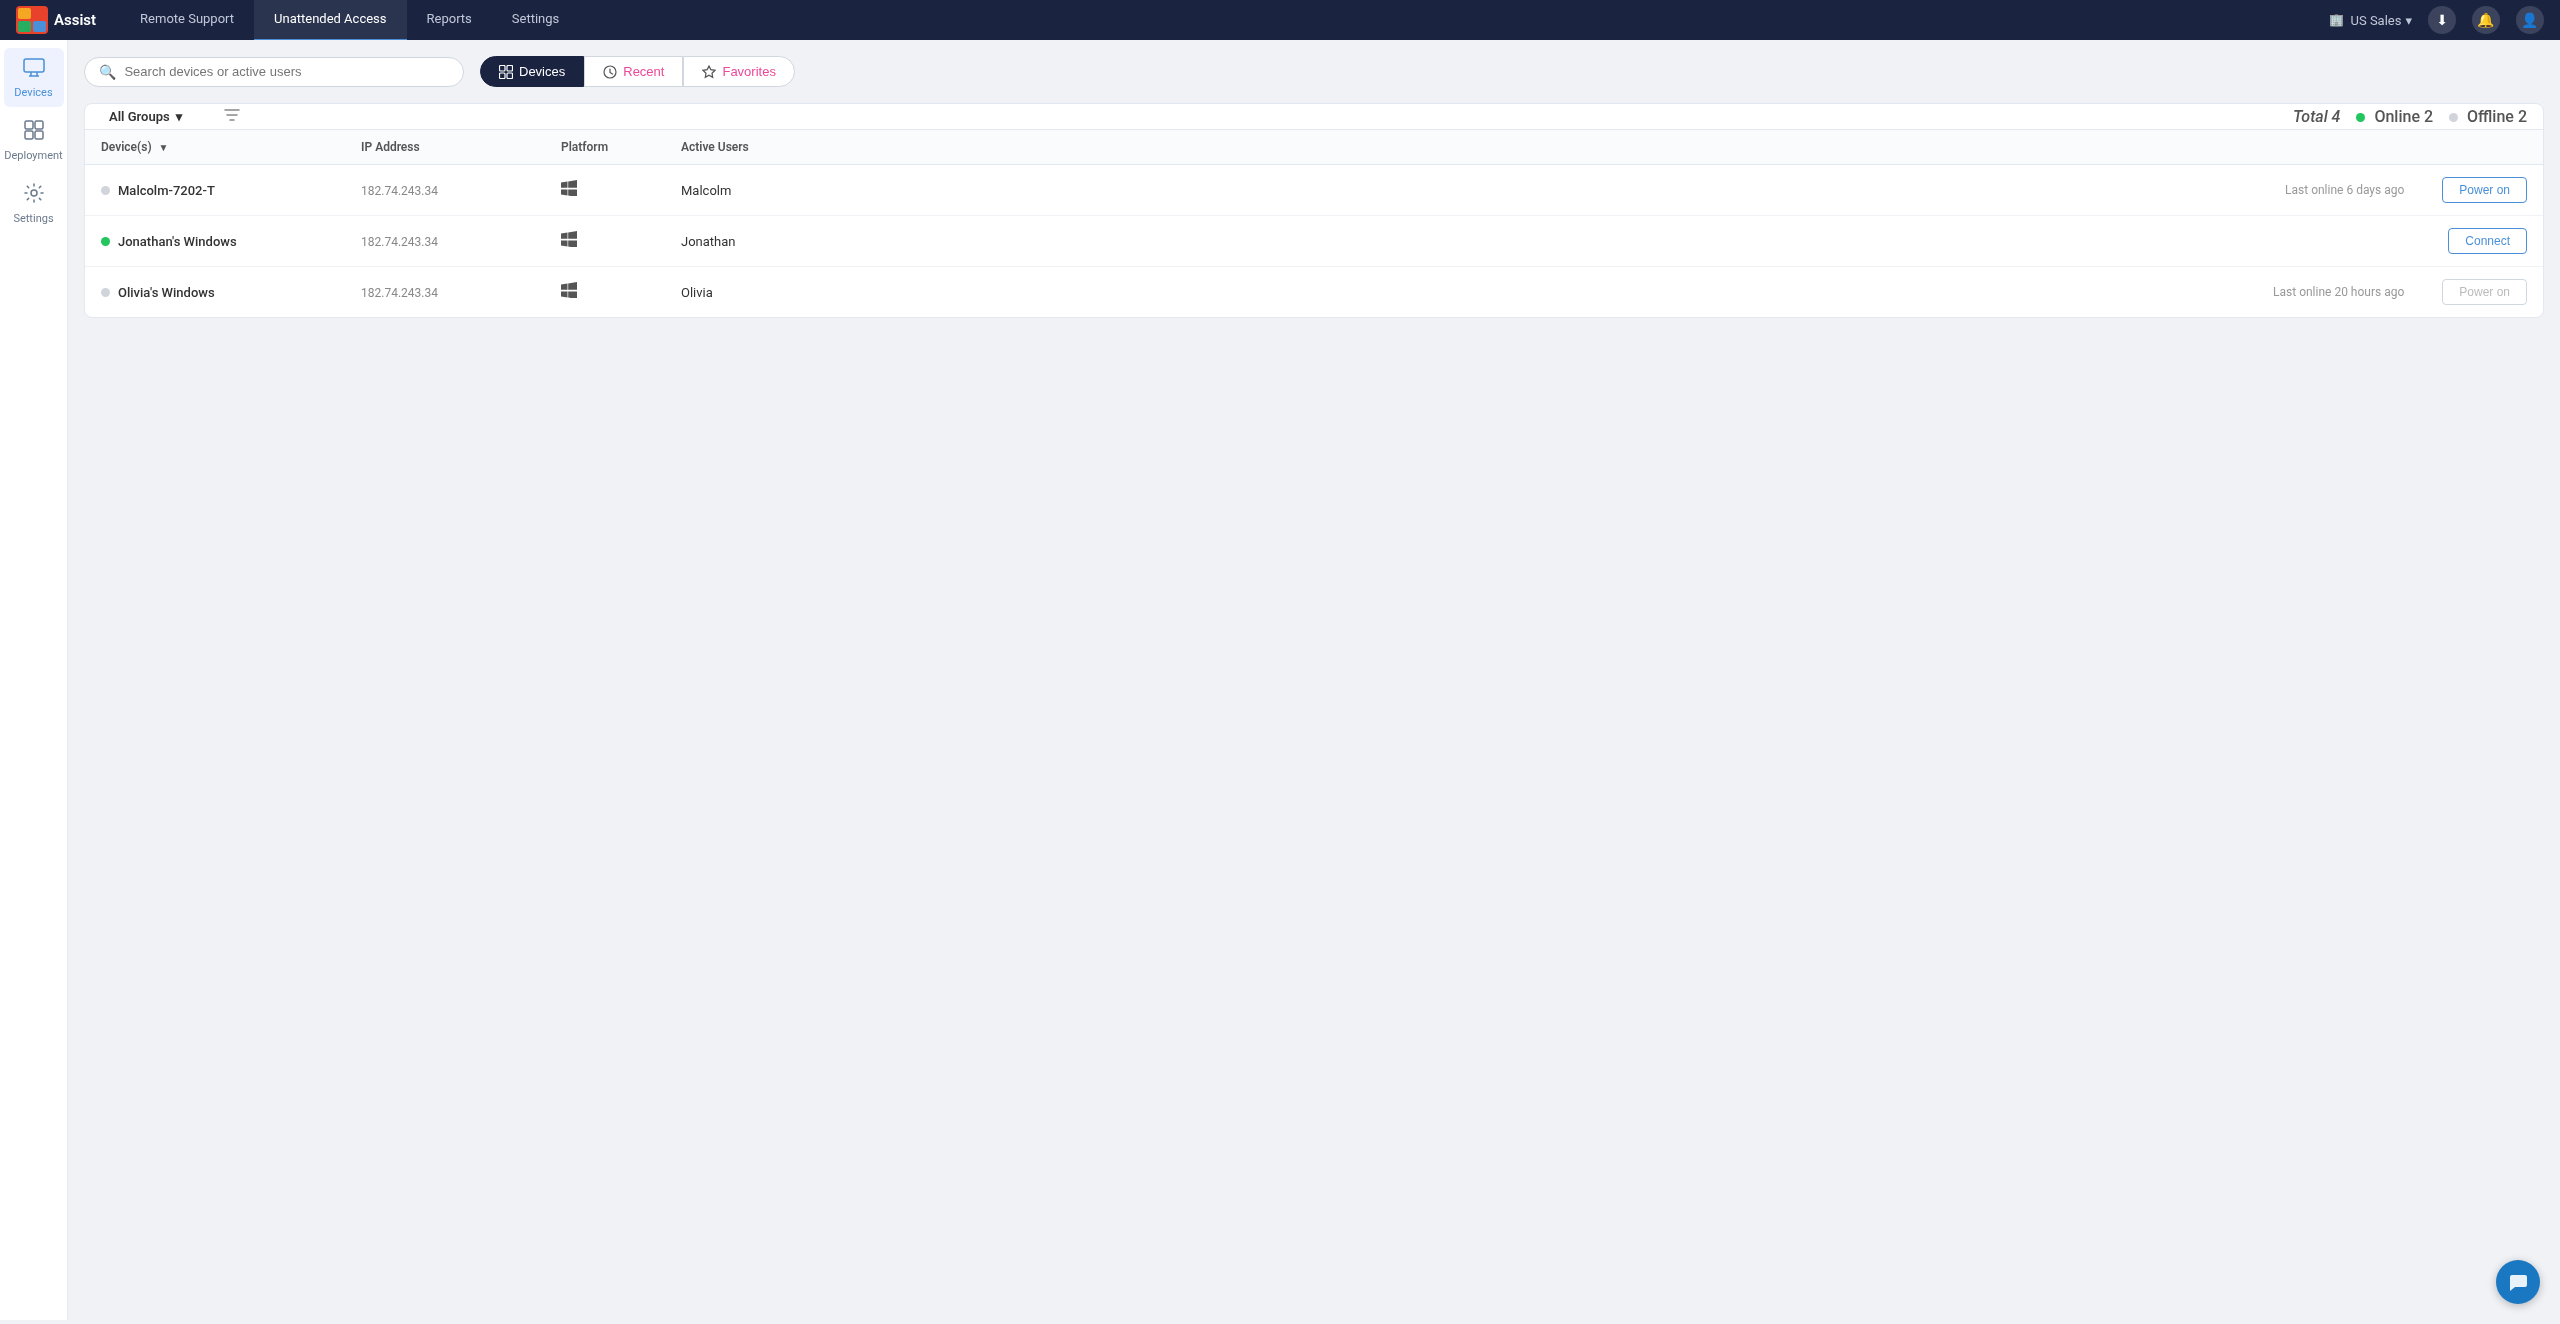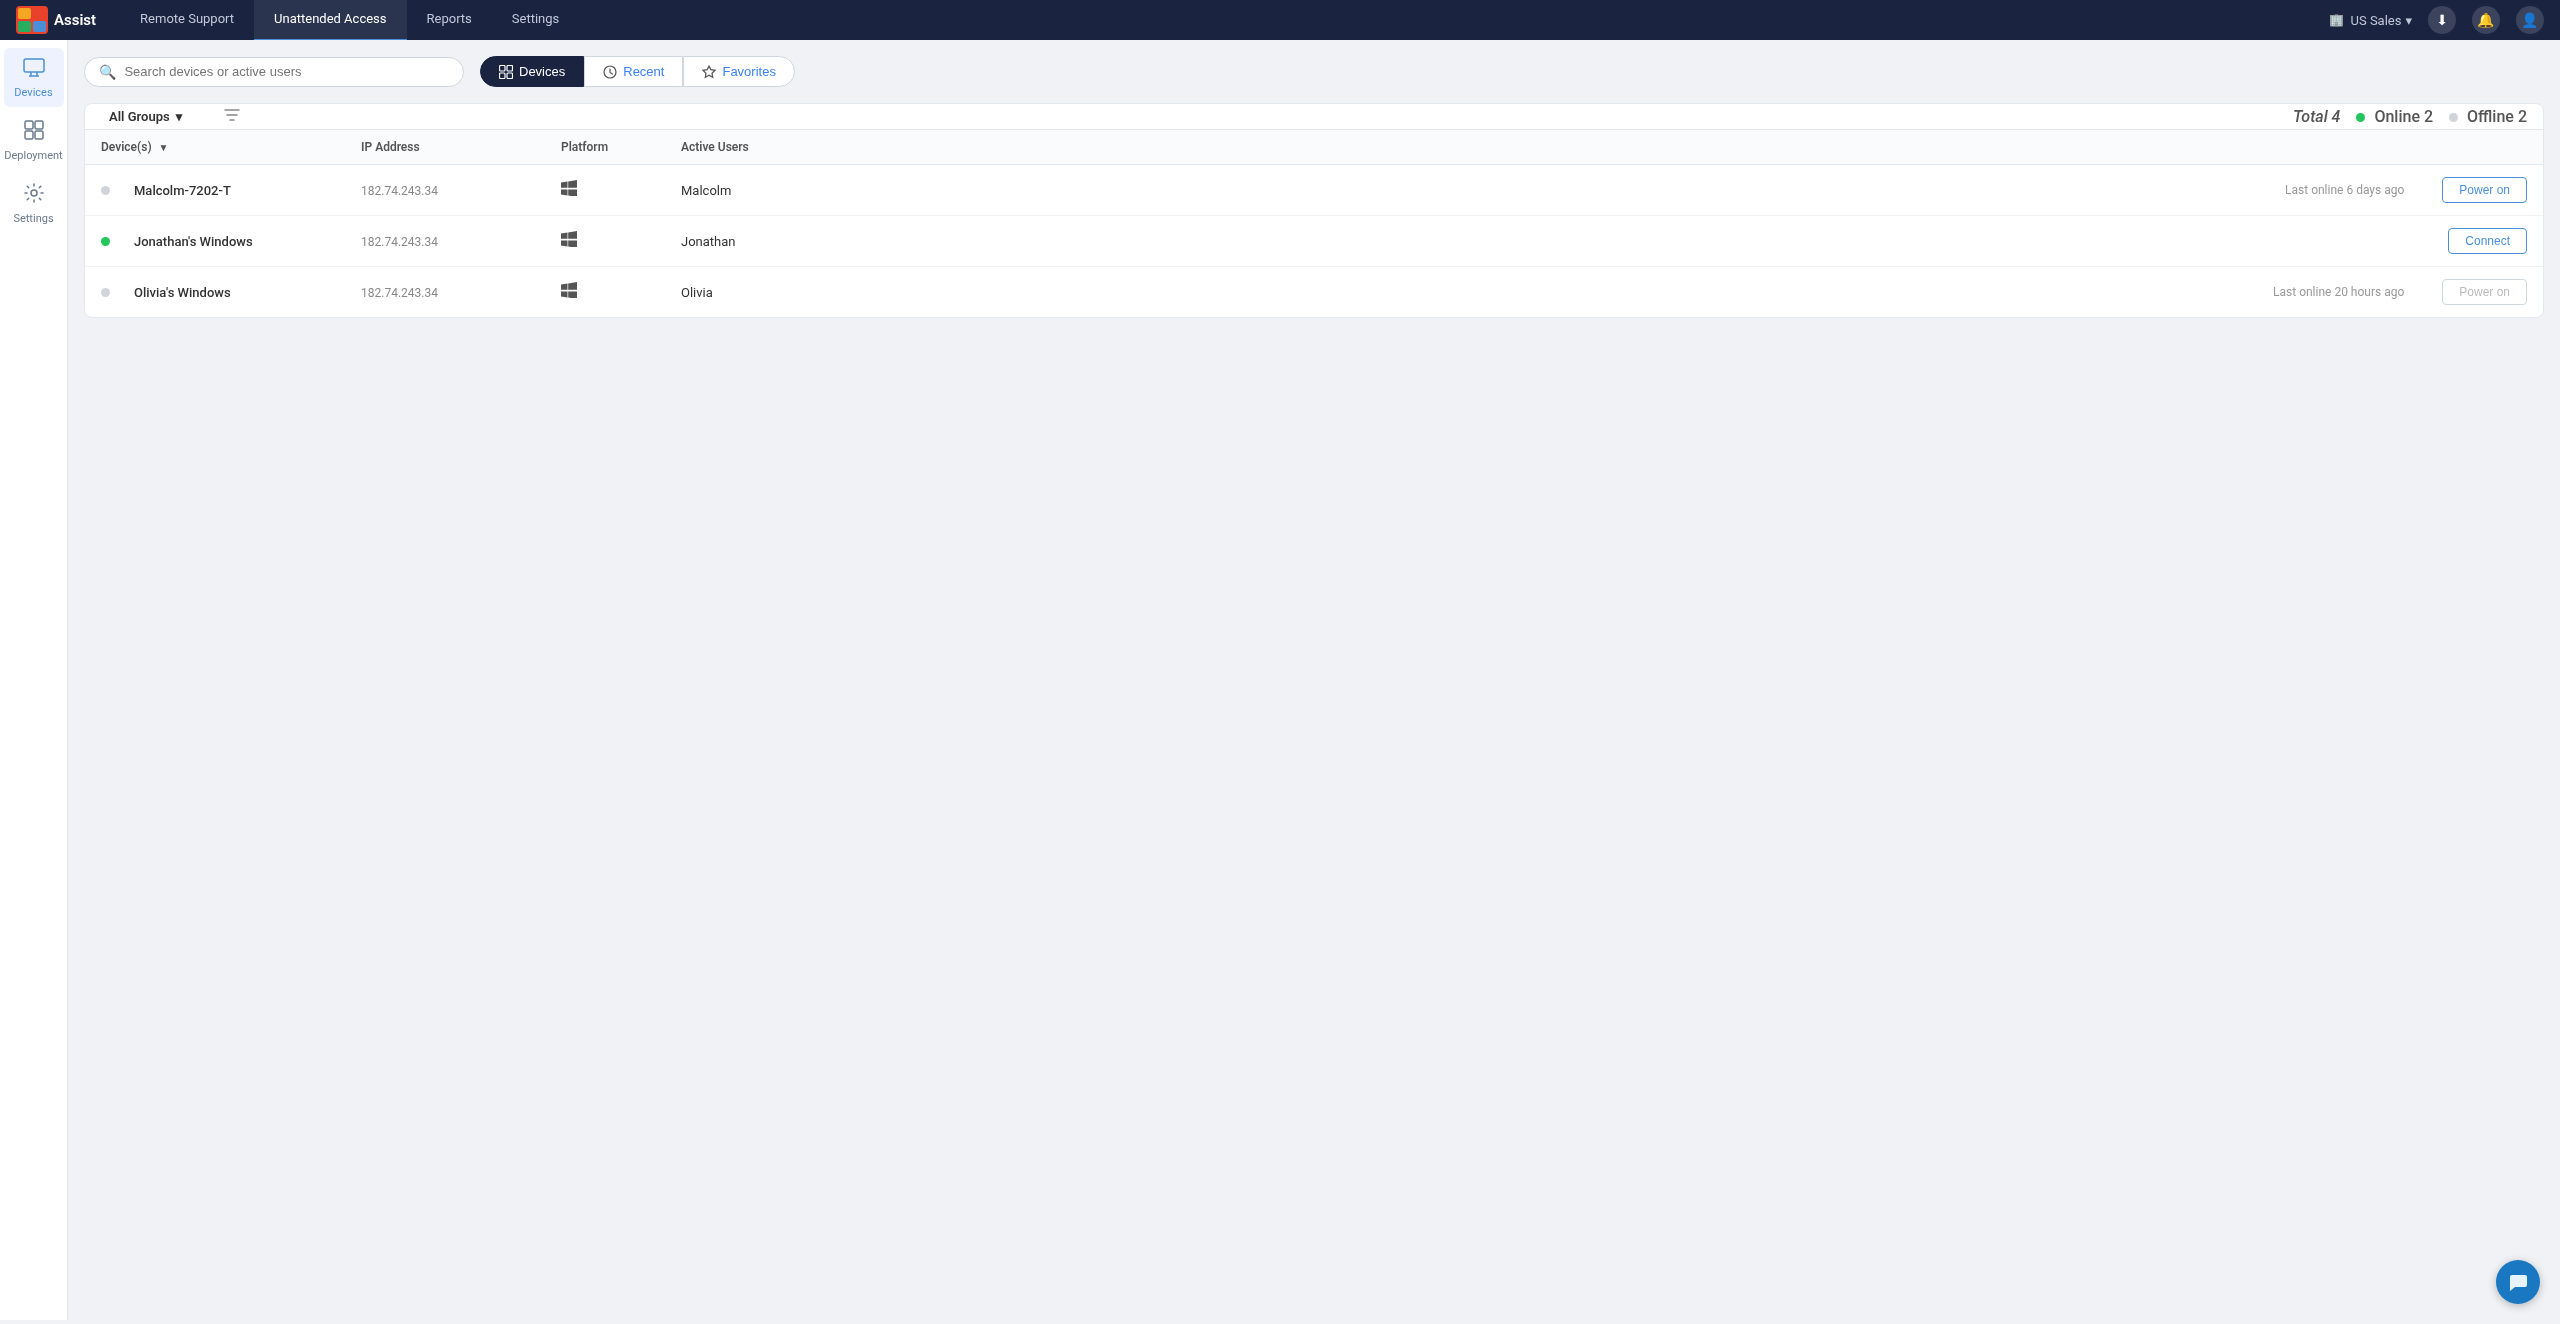--- a/index.html
+++ b/index.html
@@ -155,21 +155,21 @@
     }
     .tab-btn {
       display: flex;
       align-items: center;
       gap: 6px;
       padding: 7px 18px;
       border: 1px solid #d0d7de;
       background: white;
       cursor: pointer;
       font-size: 13px;
-      color: #3b82f6;
+      color: #ec4899;
       transition: all 0.2s;
     }
     .tab-btn:first-child { border-radius: 20px 0 0 20px; }
     .tab-btn:last-child { border-radius: 0 20px 20px 0; }
     .tab-btn.active {
       background: #1a2340;
       color: white;
       border-color: #1a2340;
     }
 
@@ -246,21 +246,21 @@
     }
     tbody tr:last-child { border-bottom: none; }
     tbody td {
       padding: 12px 16px;
       font-size: 13px;
       color: #333;
     }
     .device-name {
       display: flex;
       align-items: center;
-      gap: 24px;
+      gap: 8px;
       font-weight: 500;
     }
     .status-dot {
       width: 9px;
       height: 9px;
       border-radius: 50%;
       flex-shrink: 0;
     }
     .online { background: #22c55e; }
     .offline { background: #d1d5db; }

